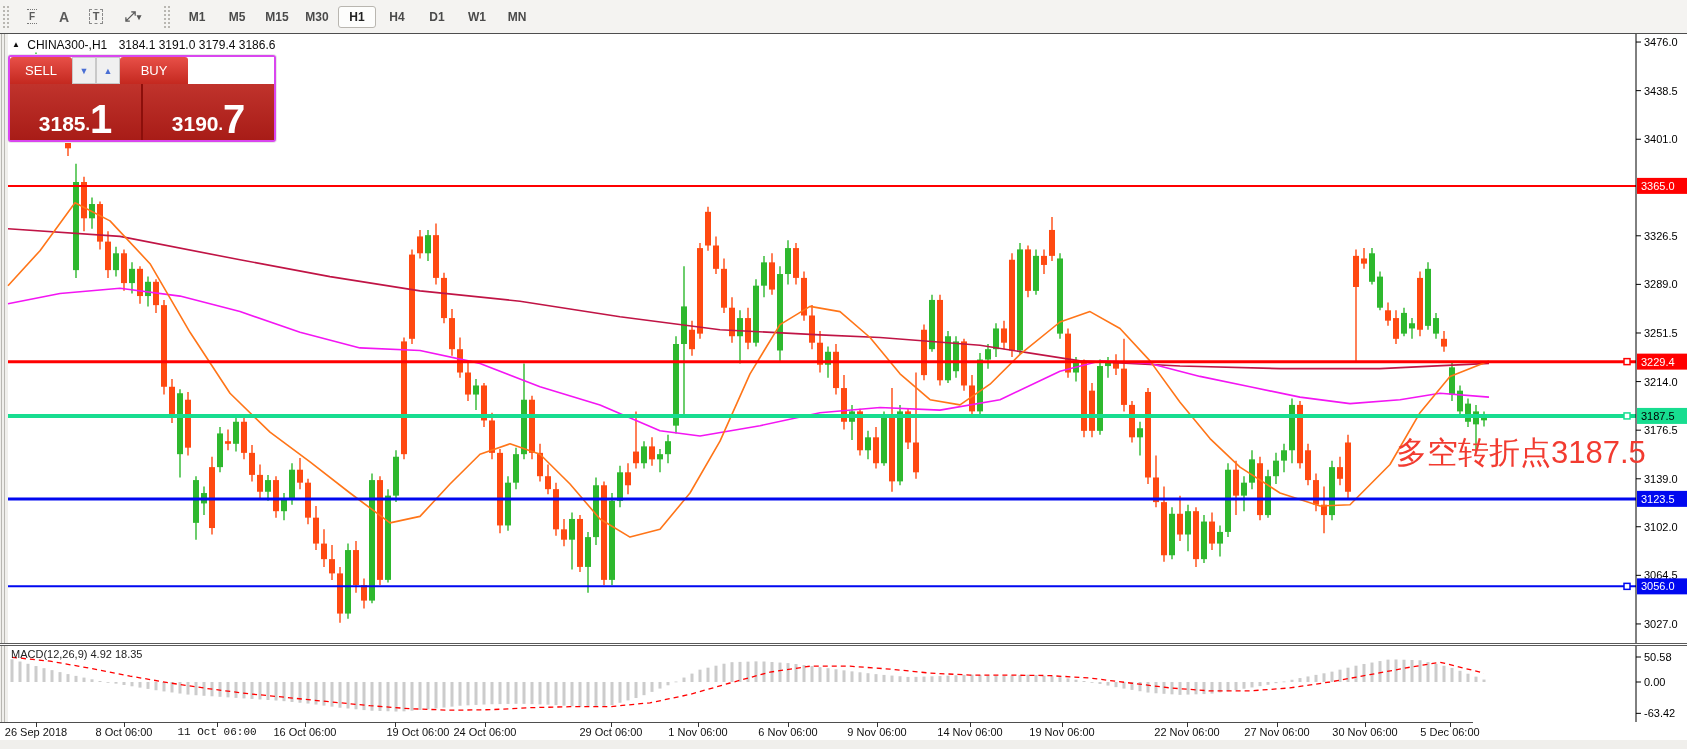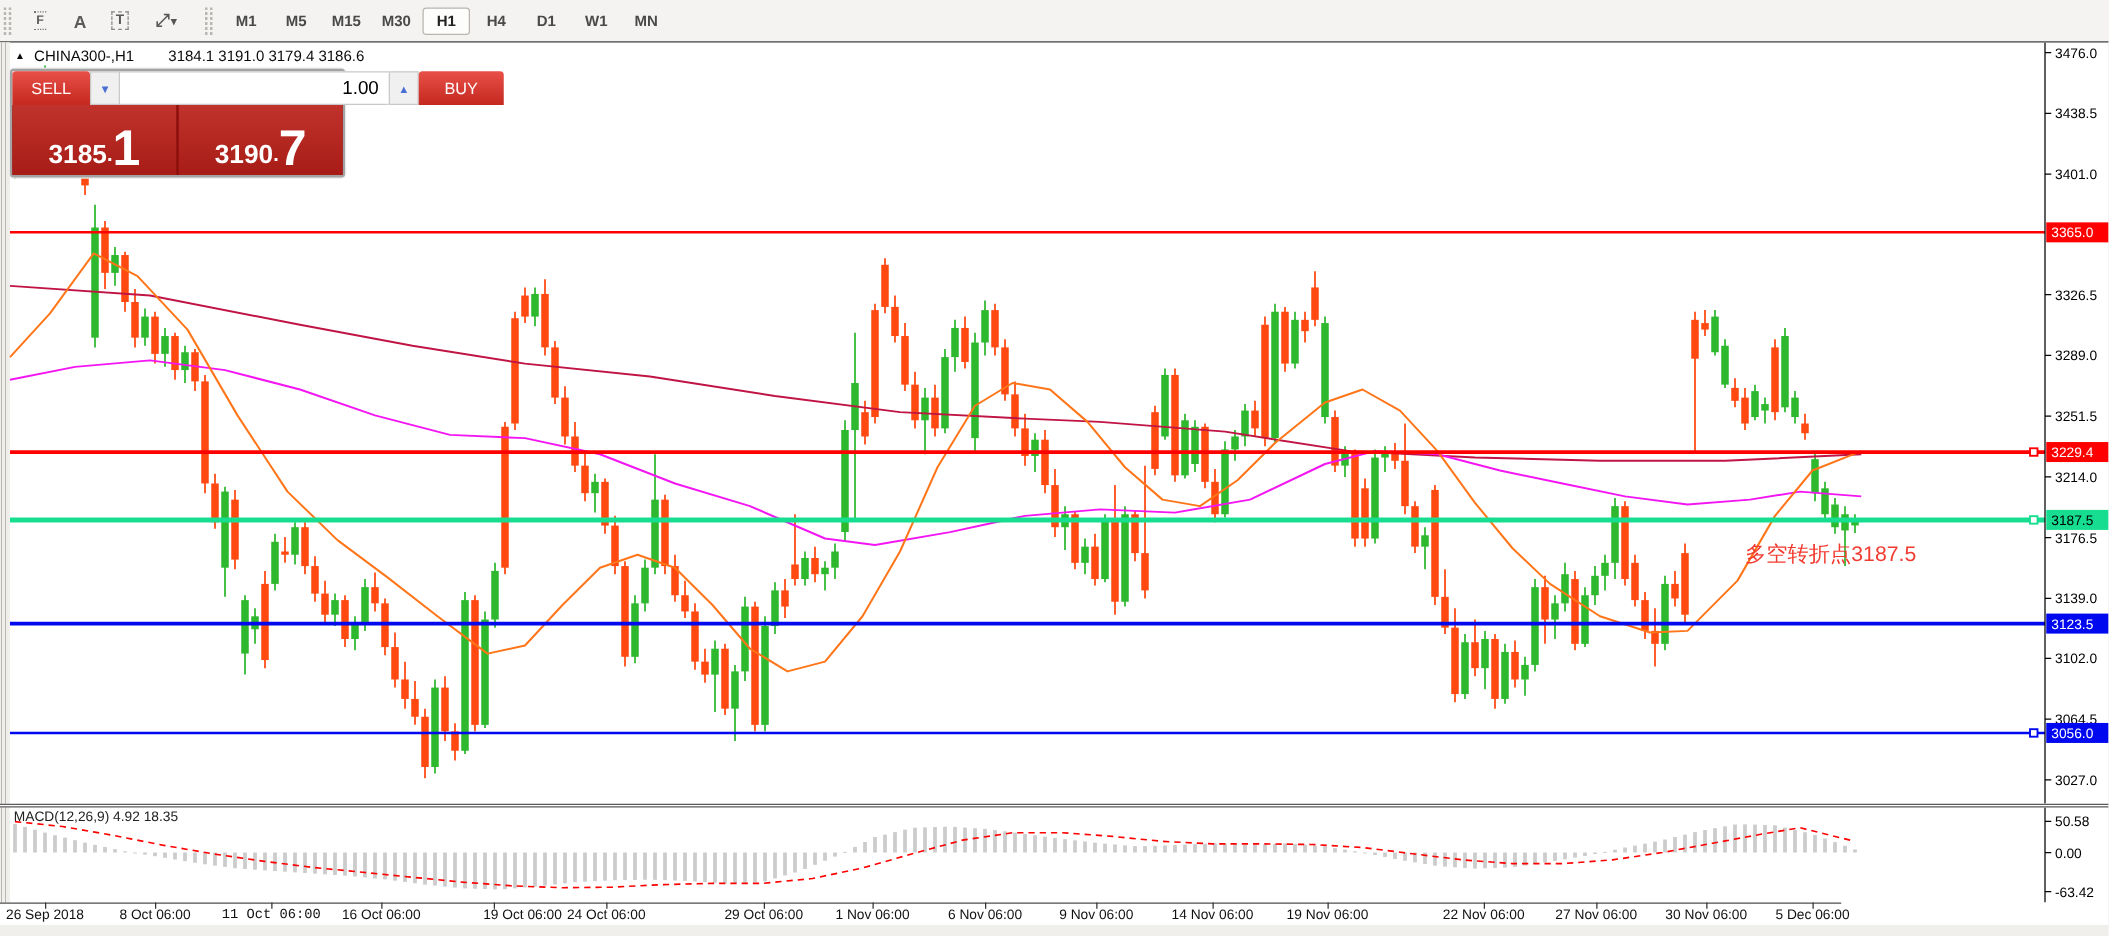--- a/index.html
+++ b/index.html
@@ -27,39 +27,39 @@
   .separator{position:absolute;left:0;top:643px;width:1687px;height:3px;background:#ffffff;
              border-top:1px solid #5a5a5a;border-bottom:1px solid #5a5a5a;box-sizing:border-box;cursor:row-resize;}
   .bottom-axis{position:absolute;left:0;top:722px;width:1473px;height:18px;background:#ffffff;border-top:1px solid #4e4e4e;box-sizing:border-box;}
   .bottom-strip{position:absolute;left:0;top:740px;width:1687px;height:9px;background:#f0efec;}
   .time-label{position:absolute;top:3px;transform:translateX(-50%);font-size:11px;color:#111;white-space:nowrap;}
   .time-tick{position:absolute;top:-1px;width:1px;height:5px;background:#333;}
   
   .chart-header{position:absolute;left:12px;top:38px;font-size:12px;color:#0a0a0a;z-index:6;white-space:nowrap;}
   .chart-header .tri{font-size:8px;vertical-align:2px;margin-right:4px;}
   
-  .trade-panel{position:absolute;left:8px;top:55px;width:264px;z-index:8;border:2px solid #a3a3a3;border-radius:3px;
+  .trade-panel{position:absolute;left:8px;top:55px;width:264px;z-index:8;border:2px solid #d946ef;border-radius:3px;
                background:#b5211d;box-shadow:0 0 0 1px #e9e9e9;}
   .tp-row1{display:flex;height:27px;background:#ffffff;}
   .tp-btn{flex:0 0 62px;display:flex;align-items:center;justify-content:center;color:#fff;font-size:13px;
           background:linear-gradient(#e85048,#c4281f);border-radius:3px 3px 0 0;cursor:pointer;}
   .tp-btn.buy{flex:0 0 68px;}
   .tp-spin{flex:0 0 24px;display:flex;align-items:center;justify-content:center;background:#f0f0f0;
            border:1px solid #c9c9c9;color:#4a6fd4;font-size:9px;cursor:pointer;box-sizing:border-box;}
   .tp-lot{flex:1;border:1px solid #c9c9c9;border-left:none;border-right:none;text-align:right;
           font-size:15px;padding:0 8px;color:#000;outline:none;font-family:"Liberation Sans",sans-serif;}
   .tp-prices{display:flex;height:56px;background:#8c0f0b;}
   .tp-price{flex:1;background:linear-gradient(#c0332c,#a81c17);color:#fff;display:flex;align-items:flex-end;
             justify-content:center;padding-bottom:3px;cursor:pointer;}
   .tp-price:first-child{margin-right:2px;}
   .p-int{font-size:21px;font-weight:bold;line-height:26px;}
   .p-dot{font-size:16px;font-weight:bold;line-height:24px;}
   .p-big{font-size:40px;font-weight:bold;line-height:36px;}
   
-  .annotation{position:absolute;left:1396px;top:432px;font-size:17px;color:#f23b30;z-index:5;white-space:nowrap;}
+  .annotation{position:absolute;left:1396px;top:432px;font-size:31px;color:#f23b30;z-index:5;white-space:nowrap;}
   
   .macd-label{position:absolute;left:11px;top:648px;font-size:11px;color:#222;z-index:4;}
   svg{position:absolute;left:0;}
   #main-svg{top:34px;}
   #macd-svg{top:646px;}
 </style>
 </head>
 <body>
 
 <div id="app">
@@ -92,28 +92,27 @@
         <div class="tf-btn">MN</div>
       </div>
   </div>
 
   <div class="top-border"></div>
   <div class="left-frame"></div>
 
   <div class="chart-header">
     <span class="tri">▲</span>
     <span>CHINA300-,H1</span>
-    <span style="margin-left:24px;">3184.1 3191.0 3179.4 3186.6</span>
+    <span style="margin-left:8px;">3184.1 3191.0 3179.4 3186.6</span>
   </div>
 
   <div class="trade-panel">
     <div class="tp-row1">
       <div class="tp-btn">SELL</div>
       <div class="tp-spin">▼</div>
-      <input class="tp-lot" value="1.00" style="">
       <div class="tp-spin">▲</div>
       <div class="tp-btn buy">BUY</div>
     </div>
     <div class="tp-prices">
       <div class="tp-price">
         <span class="p-int">3185</span>
           <span class="p-dot">.</span>
           <span class="p-big">1</span>
       </div>
       <div class="tp-price">

